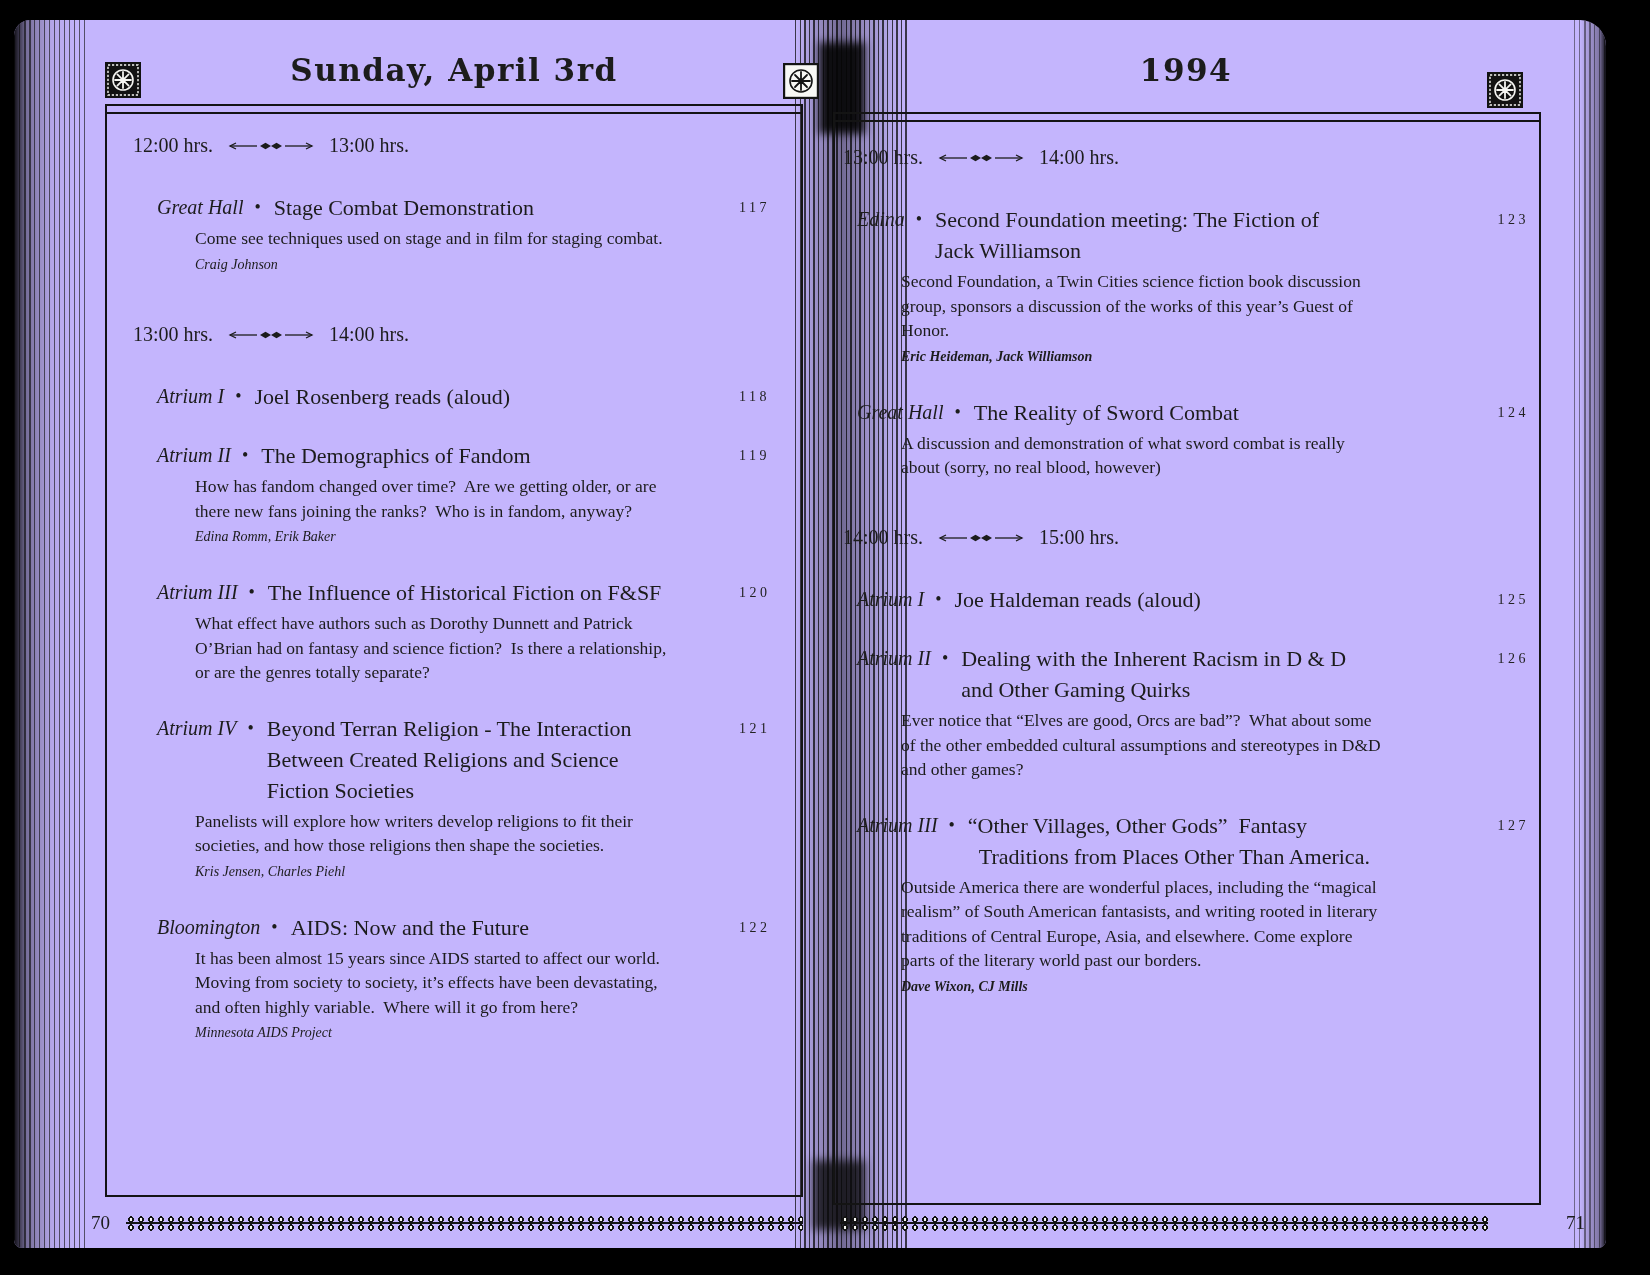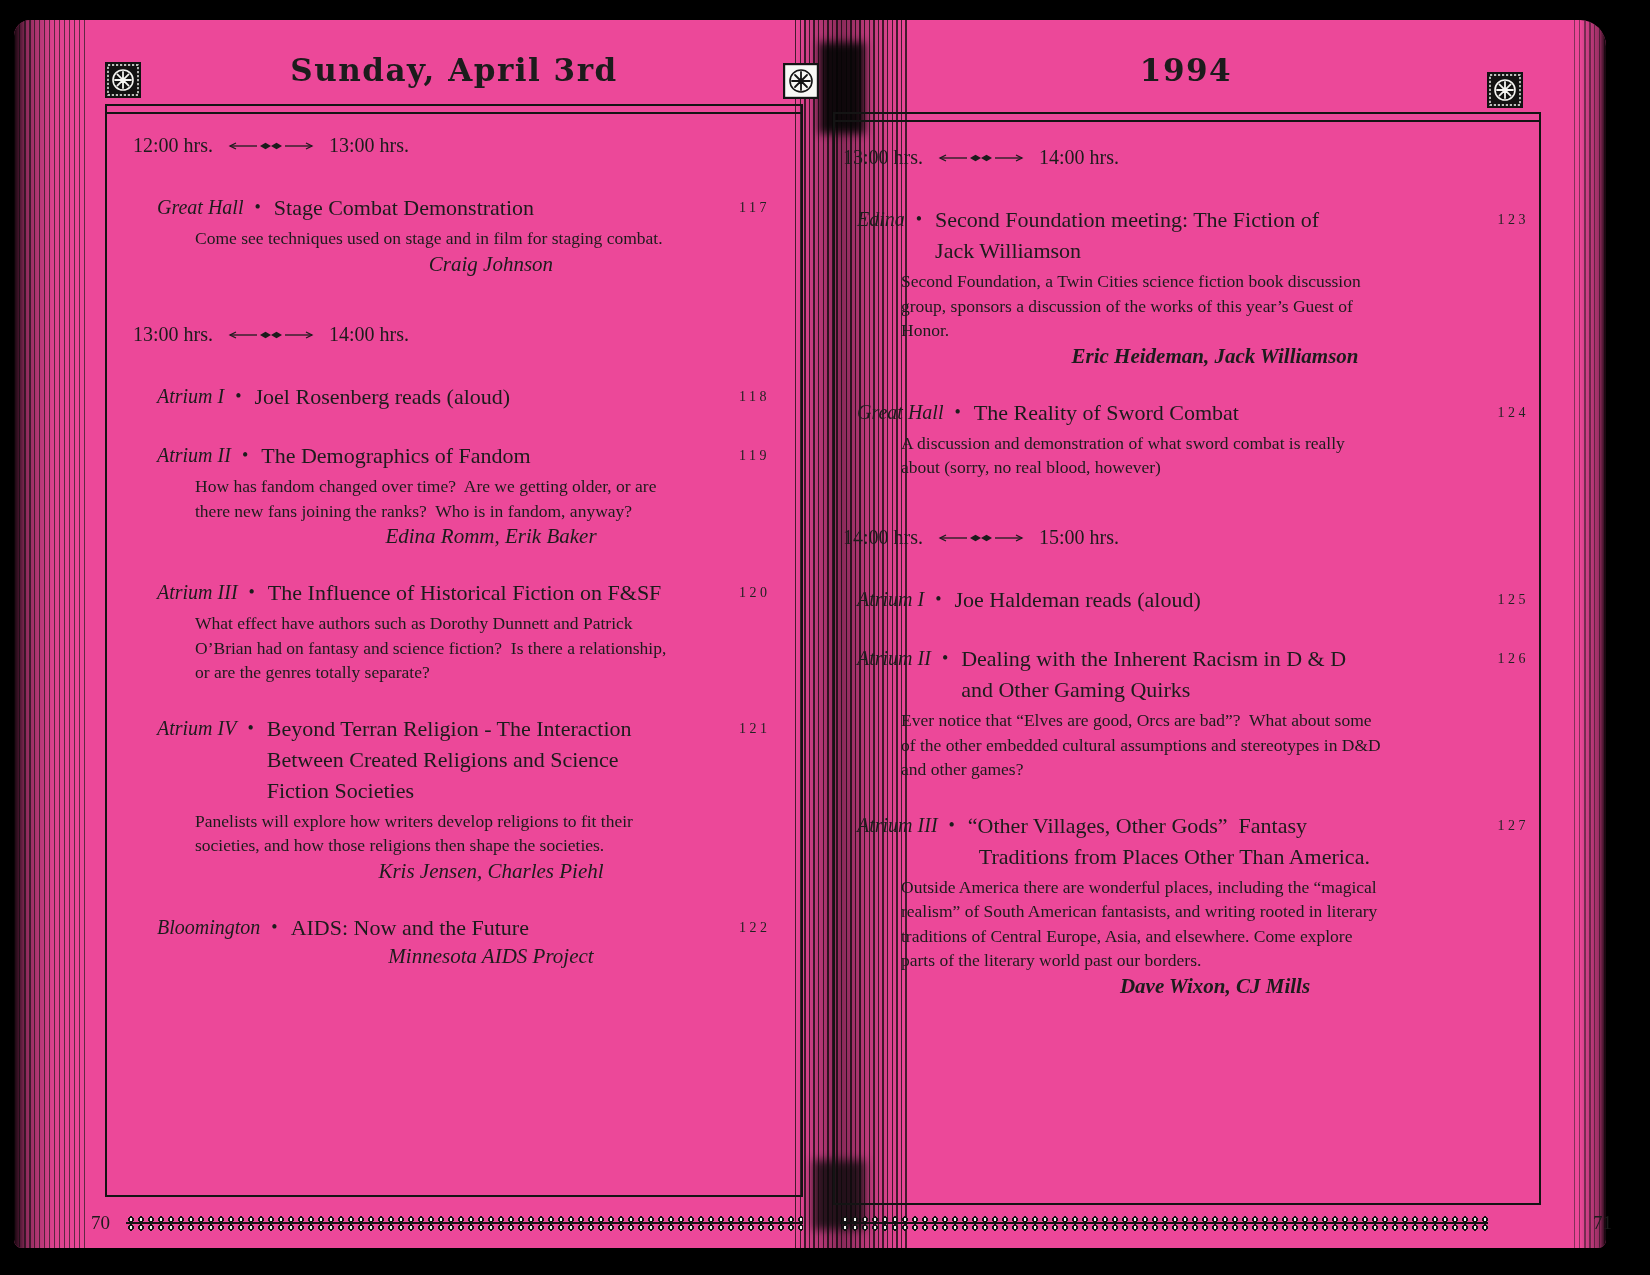--- a/index.html
+++ b/index.html
@@ -5,21 +5,21 @@
   html,body{margin:0;padding:0;}
   body{
     width:1650px;height:1275px;overflow:hidden;position:relative;
     background:#000;
     font-family:"Liberation Serif","DejaVu Serif",serif;
     color:#1c1c1c;
   }
   
   .spread{
     position:absolute;left:14px;top:20px;width:1592px;height:1228px;
-    background:#ec4899;border-radius:16px 26px 8px 8px;
+    background:#c4b5fd;border-radius:16px 26px 8px 8px;
   }
   .edge-left{
     position:absolute;left:0;top:0;bottom:0;width:72px;border-radius:16px 0 0 8px;
     background:
       linear-gradient(90deg, rgba(0,0,0,.92) 0px, rgba(0,0,0,.40) 12px, rgba(0,0,0,.08) 38px, rgba(0,0,0,0) 66px),
       repeating-linear-gradient(90deg, rgba(25,25,25,.65) 0 1.5px, rgba(0,0,0,0) 1.5px 5px);
   }
   .edge-right{
     position:absolute;right:0;top:0;bottom:0;width:32px;border-radius:0 26px 8px 0;
     background:
@@ -66,42 +66,42 @@
   .session{margin:0 0 28px 28px;}
   .page-right .session{margin-left:8px;}
   .srow{display:flex;align-items:flex-start;}
   .room{font-style:italic;font-size:20px;line-height:31px;white-space:nowrap;flex:0 0 auto;}
   .bullet{font-size:18px;line-height:31px;margin:0 13px 0 11px;flex:0 0 auto;}
   .stitle{flex:1 1 auto;font-size:22px;line-height:31px;white-space:pre-wrap;}
   .snum{flex:0 0 48px;font-size:14px;letter-spacing:3.5px;padding-top:8px;color:#222;}
   .page-right .snum{flex-basis:54px;text-align:right;}
   .desc{margin:3px 0 0 38px;font-size:17.5px;line-height:24.5px;white-space:pre-wrap;}
   .page-right .desc{margin-left:44px;}
-  .presenters{margin:1px 0 0 38px;font-style:italic;font-size:21px;line-height:25px;text-align:center;}
+  .presenters{margin:1px 0 0 38px;font-style:italic;font-size:14px;line-height:25px;}
   .page-right .presenters{margin-left:44px;font-weight:bold;}
   .desc:empty,.presenters:empty{display:none;}
 
   
   .footer{position:absolute;display:flex;align-items:center;height:30px;}
   .pageno{font-size:19px;line-height:30px;flex:0 0 auto;}
   .orn-row{
     height:19px;align-self:center;
     background-image:
       linear-gradient(#141414,#141414),
       radial-gradient(circle 1.2px at 5px 5.5px, #f7f7f4 99%, rgba(0,0,0,0)),
       radial-gradient(circle 1.2px at 5px 13.5px, #f7f7f4 99%, rgba(0,0,0,0)),
       radial-gradient(circle 3.1px at 5px 5.5px, #141414 99%, rgba(0,0,0,0)),
       radial-gradient(circle 3.1px at 5px 13.5px, #141414 99%, rgba(0,0,0,0));
     background-size:100% 2.4px,10px 19px,10px 19px,10px 19px,10px 19px;
     background-position:0 8.4px,0 0,0 0,0 0,0 0;
     background-repeat:no-repeat,repeat-x,repeat-x,repeat-x,repeat-x;
   }
   .footer-l .orn-row{flex:1 1 auto;margin-left:16px;}
   .footer-r .orn-row{flex:0 0 648px;}
-  .footer-r .pageno{margin-left:auto;margin-right:0;font-family:Liberation Serif, serif;}
+  .footer-r .pageno{margin-left:auto;margin-right:27px;font-family:Liberation Serif, serif;}
 </style>
 </head>
 <body>
 
 <div class="spread">
   <div class="edge-left"></div>
   <div class="edge-right"></div>
   <div class="gutter"></div>
 
   <section class="page page-left">
@@ -221,20 +221,23 @@
         <p class="presenters">Kris Jensen, Charles Piehl</p>
       </article>
 
       <article class="session">
         <div class="srow">
           <span class="room">Bloomington</span>
           <span class="bullet">•</span>
           <span class="stitle">AIDS: Now and the Future</span>
           <span class="snum">122</span>
         </div>
+        <p class="desc">It has been almost 15 years since AIDS started to affect our world.
+Moving from society to society, it’s effects have been devastating,
+and often highly variable.  Where will it go from here?</p>
         <p class="presenters">Minnesota AIDS Project</p>
       </article>
 
     </div>
 
     <div class="footer footer-l" style="left:77px;top:1188px;width:712px;text-align:right;">
       <span class="pageno">70</span>
       <span class="orn-row"></span>
     </div>
   </section>

